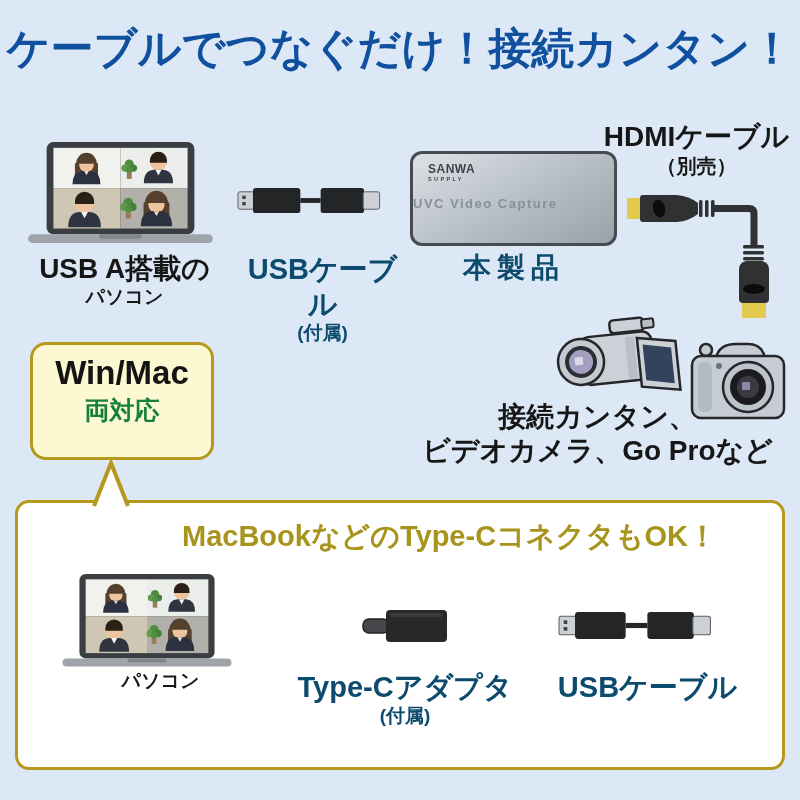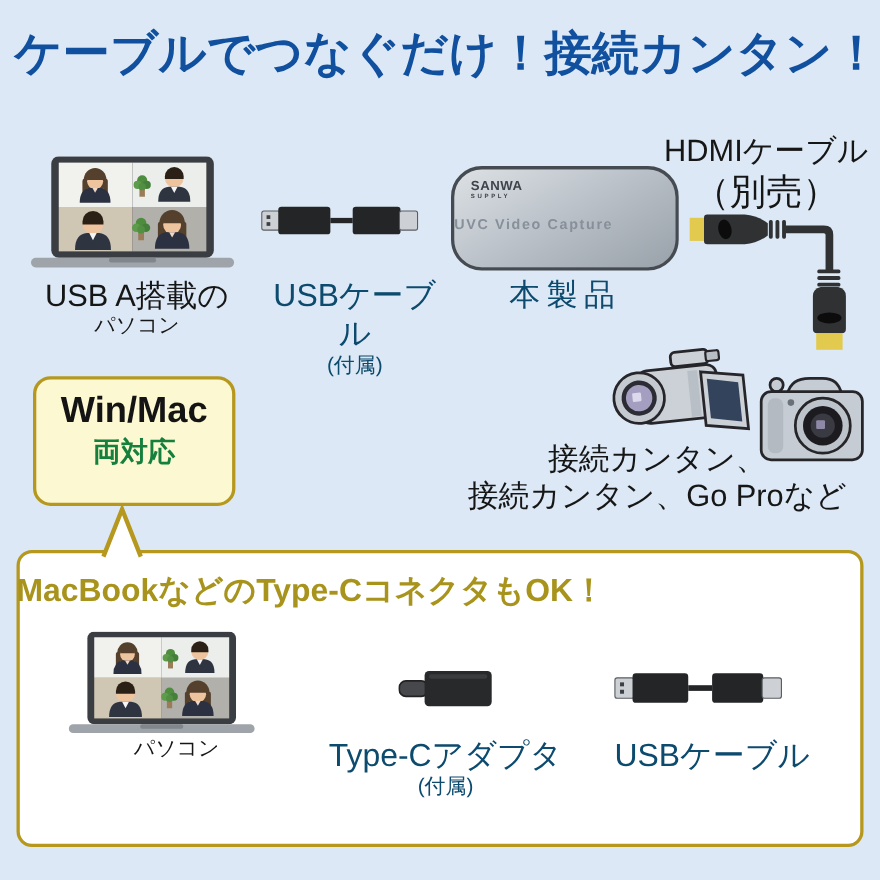--- a/index.html
+++ b/index.html
@@ -1,47 +1,47 @@
 <!DOCTYPE html>
 <html><head>
 <meta charset="utf-8">
 <style>
   html,body { margin:0; padding:0; background:#dce8f5; }
   body { font-family:"Liberation Sans","DejaVu Sans",sans-serif; }
   .stage { position:relative; width:800px; height:800px; background:#dce8f5; overflow:hidden; }
   .abs { position:absolute; }
 
-  .title { position:absolute; top:20px; left:0; width:800px; text-align:right;
+  .title { position:absolute; top:20px; left:0; width:800px; text-align:center;
            font-size:43px; font-weight:900; color:#10509f; letter-spacing:0; }
 
-  .lbl { position:absolute; text-align:center; font-weight:normal; color:#161616; line-height:1.2; }
+  .lbl { position:absolute; text-align:center; font-weight:bold; color:#161616; line-height:1.2; }
   .lbl .l1 { font-size:28px; }
   .lbl .l2 { font-size:19px; }
   .blue { color:#0c4a6e; }
 
   .device { position:absolute; left:410px; top:151px; width:207px; height:95px;
-            border:3px solid #464b51; border-radius:28px; box-sizing:border-box;
+            border:3px solid #464b51; border-radius:12px; box-sizing:border-box;
             background:linear-gradient(150deg,#dde1e5 0%,#bcc3ca 45%,#99a1aa 100%); }
   .device-brand { position:absolute; left:15px; top:9px; color:#3e444b; font-weight:900;
                   font-size:12px; line-height:1; letter-spacing:0.5px; }
   .device-brand .sub { font-size:5.5px; letter-spacing:2.4px; font-weight:700; margin-top:2px; }
   .device-print { position:absolute; left:0; right:0; top:42px; text-align:left;
                   color:#878f99; font-size:13px; font-weight:bold; letter-spacing:1.5px; }
   .device-label { letter-spacing:6px; font-size:31px; }
 
   .badge { position:absolute; left:30px; top:342px; width:184px; height:118px;
            background:#fcf8d1; border:3.5px solid #b6981f; border-radius:16px;
            box-sizing:border-box; text-align:center; }
   .badge .b1 { font-size:33px; font-weight:800; color:#141414; margin-top:10px; line-height:1.1; }
   .badge .b2 { font-size:25px; font-weight:bold; color:#15803d; margin-top:3px; }
 
   .panel { position:absolute; left:15px; top:500px; width:770px; height:270px;
            background:#ffffff; border:3.5px solid #b6981f; border-radius:14px; box-sizing:border-box; }
   .pointer { position:absolute; left:84px; top:456px; z-index:3; }
-  .panel-heading { position:absolute; top:517px; left:15px; width:702px; text-align:left;
+  .panel-heading { position:absolute; top:517px; left:15px; width:702px; text-align:right;
                    font-size:29px; font-weight:800; color:#a8941c; z-index:2; }
 </style>
 </head>
 <body>
 
 <div class="stage">
 
   <svg width="0" height="0" style="position:absolute" aria-hidden="true">
     <defs>
       <g id="p-man">
@@ -117,21 +117,21 @@
       <div class="sub">SUPPLY</div>
     </div>
     <div class="device-print">UVC Video Capture</div>
   </div>
   <div class="lbl blue" style="left:408px;top:251px;width:212px">
     <div class="l1 device-label">本製品</div>
   </div>
 
   <div class="lbl" style="left:598px;top:120px;width:197px">
     <div class="l1" style="font-size:28px">HDMIケーブル</div>
-    <div class="l2" style="font-size:33px">（別売）</div>
+    <div class="l2" style="font-size:20px">（別売）</div>
   </div>
   <svg class="abs" style="left:621px;top:189px" width="172" height="132" viewBox="0 0 172 132">
     <rect x="6" y="9" width="17" height="21" fill="#e2ca4f"></rect>
     <path d="M22,6 L56,6 Q68,7 77,14 L77,25 Q68,32 56,33 L22,33 Q19,33 19,30 L19,9 Q19,6 22,6 Z" fill="#2f3133"></path>
     <ellipse cx="38" cy="19.5" rx="6" ry="9" fill="#0c0c0c" transform="rotate(-12 38 19.5)"></ellipse>
     <rect x="78" y="11" width="3.5" height="17" rx="1.5" fill="#2f3133"></rect>
     <rect x="84" y="11" width="3.5" height="17" rx="1.5" fill="#2f3133"></rect>
     <rect x="90" y="11" width="3.5" height="17" rx="1.5" fill="#2f3133"></rect>
     <path d="M93,19.5 L128,19.5 Q133,19.5 133,24.5 L133,57" fill="none" stroke="#2f3133" stroke-width="7"></path>
     <rect x="122" y="56" width="21" height="3.5" rx="1.5" fill="#2f3133"></rect>
@@ -162,21 +162,21 @@
     <rect x="6" y="20" width="92" height="62" rx="9" fill="#c6ccd3" stroke="#26262a" stroke-width="2.5"></rect>
     <rect x="12" y="26" width="14" height="50" rx="6" fill="#b4bac2"></rect>
     <circle cx="33" cy="30" r="3" fill="#6b7178"></circle>
     <circle cx="62" cy="51" r="25" fill="#bdc3ca" stroke="#26262a" stroke-width="2.5"></circle>
     <circle cx="62" cy="51" r="18" fill="#1c1c20"></circle>
     <circle cx="62" cy="51" r="11" fill="#3a3a42"></circle>
     <rect x="56" y="46" width="8" height="8" rx="1" fill="#8f89a8"></rect>
   </svg>
   <div class="lbl" style="left:400px;top:400px;width:395px">
     <div class="l1">接続カンタン、</div>
-    <div class="l1">接続カンタン、Go Proなど</div>
+    <div class="l1">ビデオカメラ、Go Proなど</div>
   </div>
 
   <div class="badge">
     <div class="b1">Win/Mac</div>
     <div class="b2">両対応</div>
   </div>
 
   <div class="panel"></div>
   <svg class="pointer" width="56" height="52">
     <path d="M10,50 L27,7 L44,50" fill="#ffffff" stroke="#b6981f" stroke-width="4"></path>

